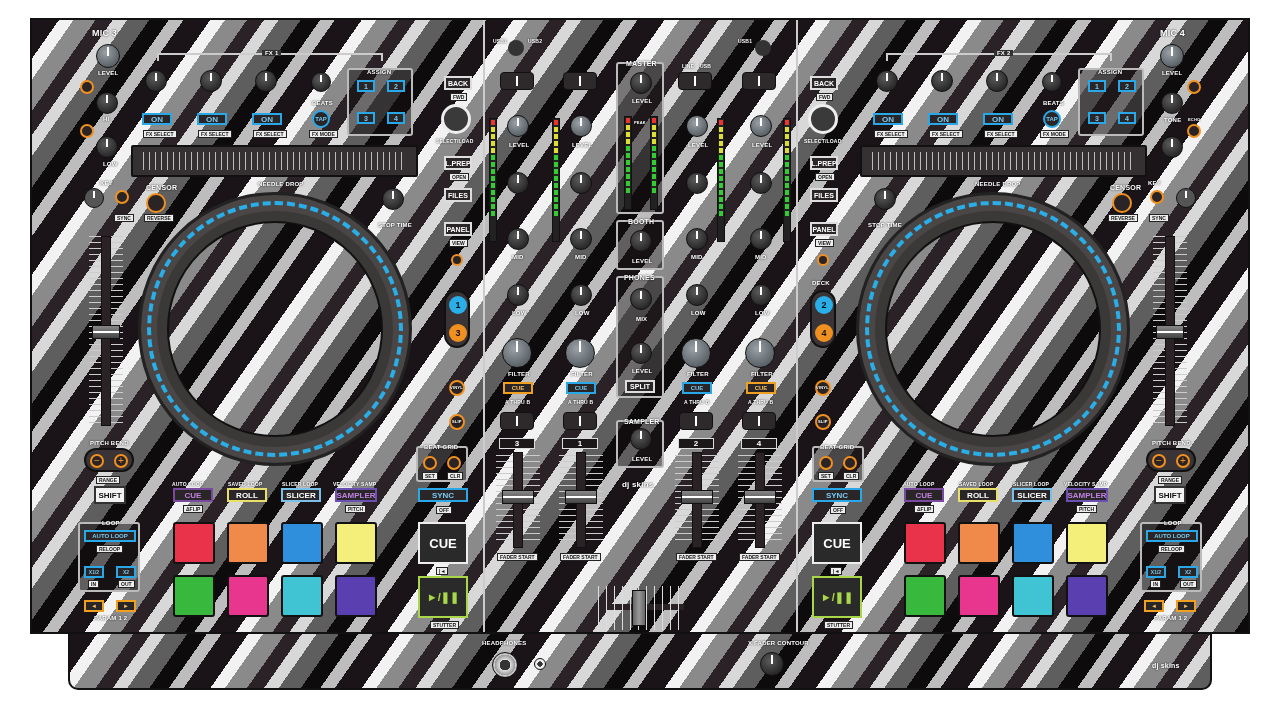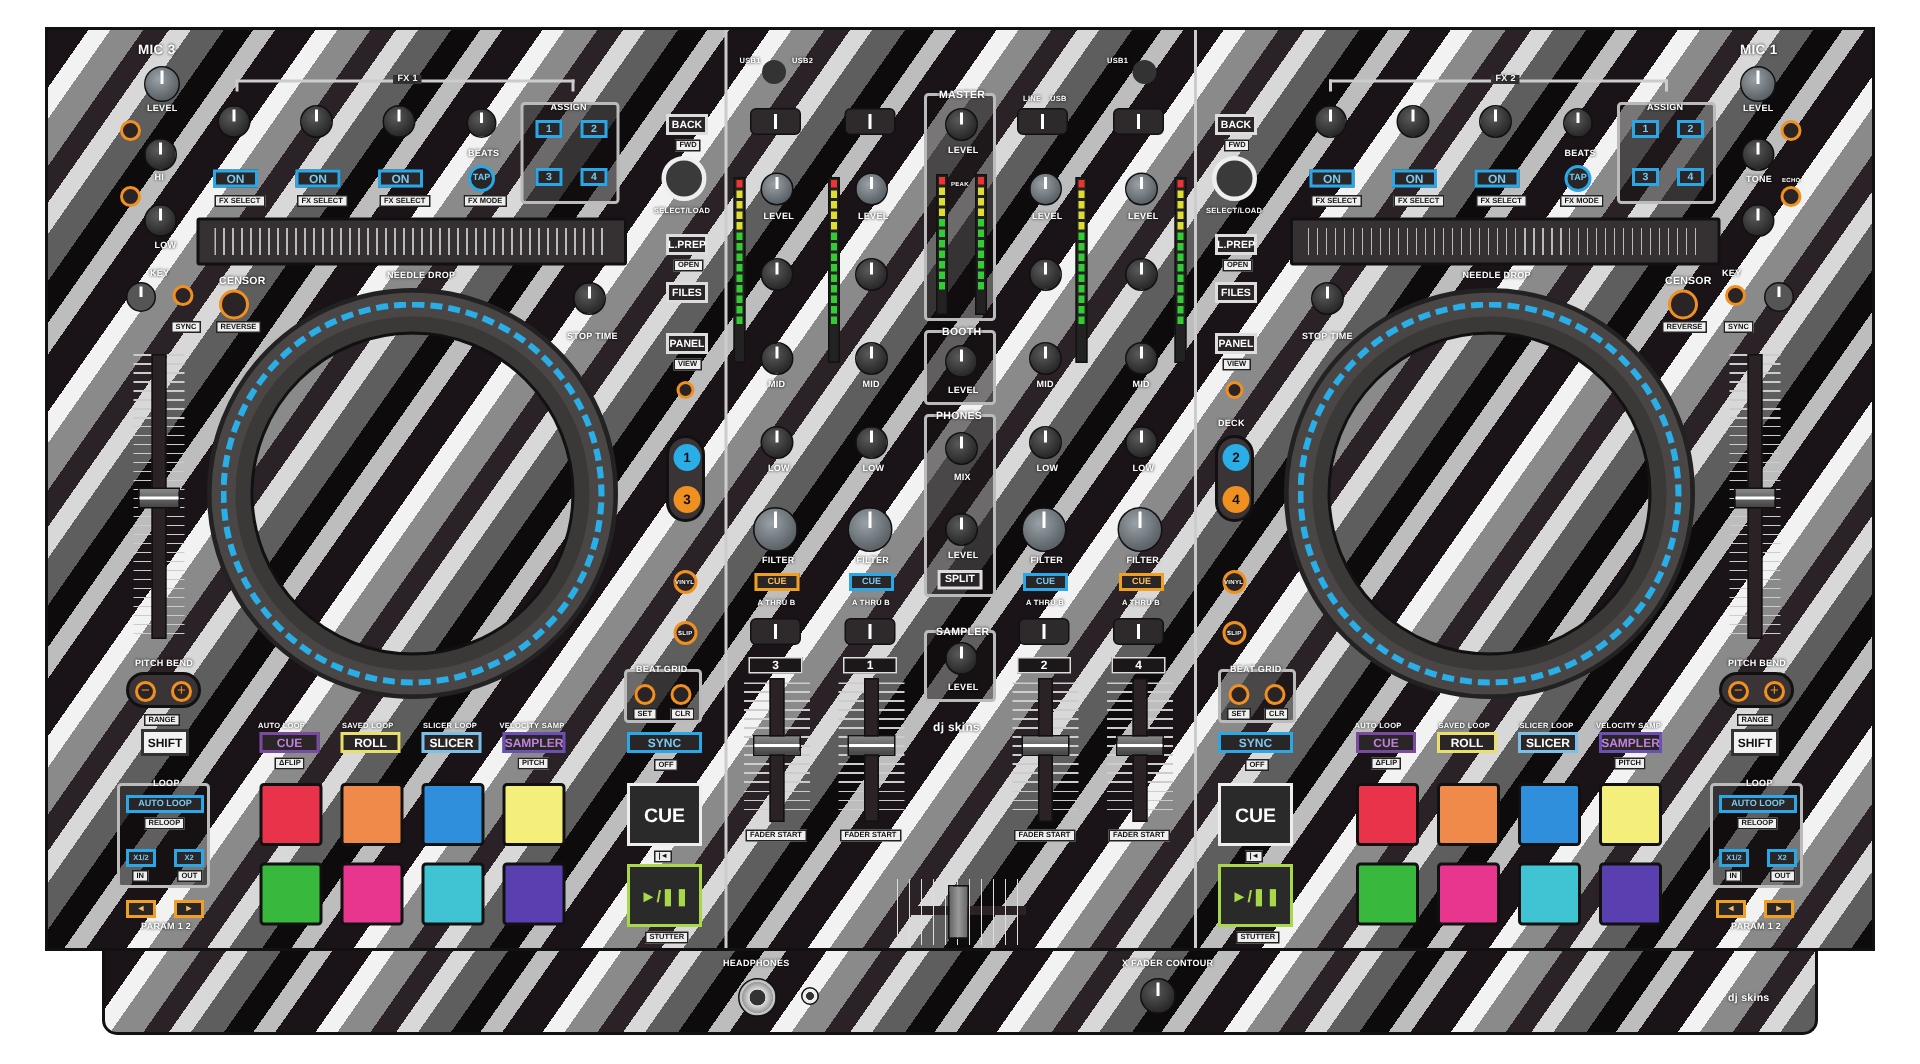--- a/index.html
+++ b/index.html
@@ -441,21 +441,21 @@
     <div class="tag" style="left:1040px;top:130px">FX MODE</div>
 
     <div class="panel" style="left:1078px;top:68px;width:66px;height:68px">
       <div class="lbl" style="left:18px;top:-1px">ASSIGN</div>
       <div class="btn blue" style="left:8px;top:10px;width:18px;height:12px;font-size:7px">1</div>
       <div class="btn blue" style="left:38px;top:10px;width:18px;height:12px;font-size:7px">2</div>
       <div class="btn blue" style="left:8px;top:42px;width:18px;height:12px;font-size:7px">3</div>
       <div class="btn blue" style="left:38px;top:42px;width:18px;height:12px;font-size:7px">4</div>
     </div>
 
-    <div class="lbl" style="left:1160px;top:28px;font-size:9px">MIC 1</div>
+    <div class="lbl" style="left:1160px;top:28px;font-size:9px">MIC 4</div>
     <div class="knob lite" style="left:1160px;top:44px;width:24px;height:24px"></div>
     <div class="lbl" style="left:1162px;top:70px">LEVEL</div>
     <div class="ring" style="left:1187px;top:80px;width:14px;height:14px"></div>
     <div class="knob" style="left:1161px;top:92px;width:22px;height:22px"></div>
     <div class="lbl" style="left:1164px;top:117px">TONE</div>
     <div class="ring" style="left:1187px;top:124px;width:14px;height:14px"></div>
     <div class="lbl" style="left:1188px;top:117px;font-size:4px">ECHO</div>
     <div class="knob" style="left:1161px;top:136px;width:22px;height:22px"></div>
 
     <div class="strip" style="left:860px;top:145px;width:287px;height:32px">

